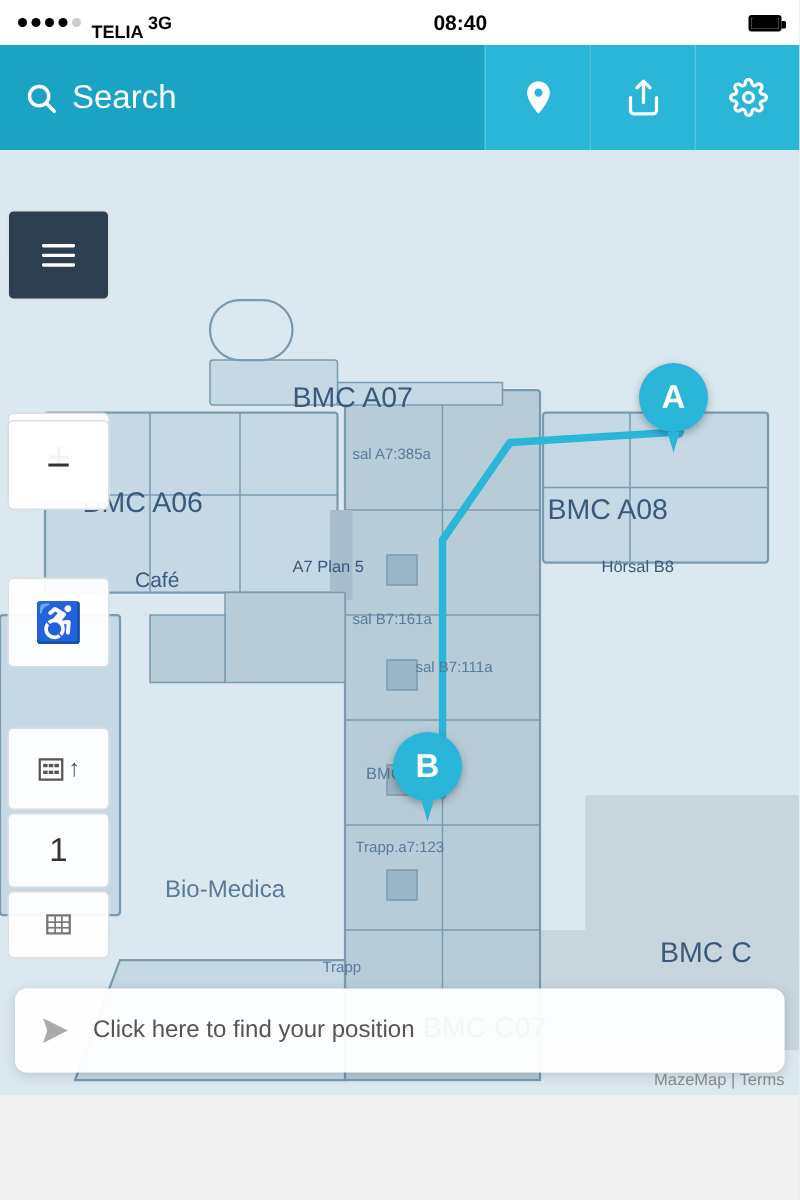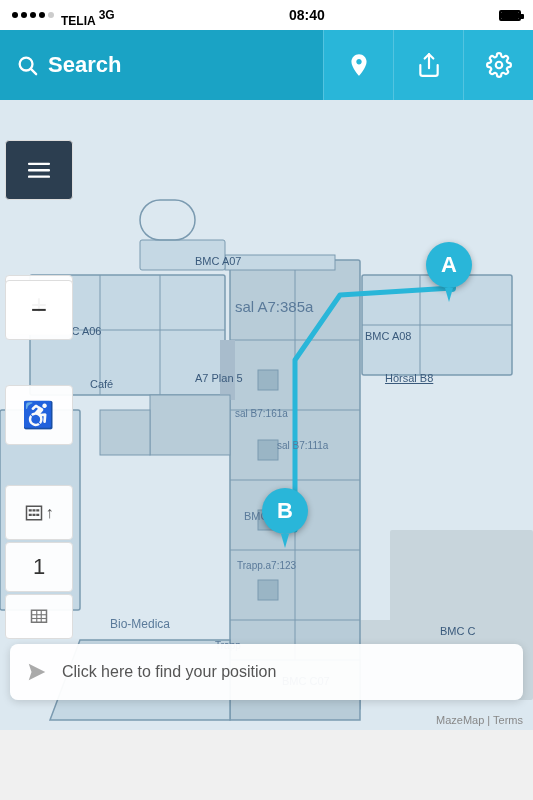--- a/index.html
+++ b/index.html
@@ -23,21 +23,21 @@
 
     
     #header {
       width: 100%; height: 70px; background: #29b6d9;
       display: flex; align-items: stretch;
     }
     #search-bar {
       flex: 1; background: #1aa3c5; display: flex; align-items: center;
       padding: 0 16px; gap: 10px; cursor: pointer;
     }
-    #search-bar span { color: #fff; font-size: 22px; font-weight: 700; }
+    #search-bar span { color: #fff; font-size: 22px; font-weight: 400; }
     .header-btn {
       width: 70px; display: flex; align-items: center; justify-content: center;
       color: #fff; font-size: 26px; cursor: pointer; border-left: 1px solid rgba(255,255,255,0.2);
     }
 
     
     #map-area {
       width: 100%; height: 630px; position: relative; overflow: hidden;
       background: #e8eef2;
     }
@@ -48,21 +48,21 @@
       width: 68px; height: 60px; background: rgba(255,255,255,0.95);
       border: 1px solid #ddd; display: flex; align-items: center; justify-content: center;
       font-size: 22px; cursor: pointer; color: #444; margin-bottom: 2px;
       border-radius: 4px;
     }
     #menu-btn { margin-top: 20px; background: #2c3e50; color: #fff; border-radius: 4px; }
     #zoom-in { margin-top: 60px; }
 
     
     .map-label {
-      position: absolute; font-size: 11px; color: #3a5a7c; font-weight: 500;
+      position: absolute; font-size: 19px; color: #3a5a7c; font-weight: 500;
     }
 
     
     .pin-a, .pin-b {
       position: absolute;
       display: flex; flex-direction: column; align-items: center;
     }
     .pin-circle {
       width: 46px; height: 46px; border-radius: 50%;
       background: #29b6d9; color: #fff;
@@ -74,21 +74,21 @@
       width: 8px; height: 14px;
       background: #29b6d9;
       clip-path: polygon(0 0, 100% 0, 50% 100%);
     }
 
     
     #route-line { position: absolute; top: 0; left: 0; width: 100%; height: 100%; pointer-events: none; }
 
     
     #bottom-bar {
-      position: absolute; bottom: 30px; left: 10px; right: 10px;
+      position: absolute; bottom: 15px; left: 10px; right: 10px;
       height: 56px; background: rgba(255,255,255,0.95);
       border-radius: 8px; display: flex; align-items: center;
       padding: 0 16px; gap: 14px; cursor: pointer;
       box-shadow: 0 2px 8px rgba(0,0,0,0.15);
     }
     #bottom-bar span { font-size: 16px; color: #555; }
 
     
     #attribution {
       position: absolute; bottom: 4px; right: 10px;
@@ -197,28 +197,28 @@
   <svg id="route-line" viewBox="0 0 533 630" xmlns="http://www.w3.org/2000/svg">
 
     <polyline points="452,188 340,195 295,260 295,430" fill="none" stroke="#29b6d9" stroke-width="5" stroke-linecap="round" stroke-linejoin="round"></polyline>
 
     <circle cx="452" cy="188" r="4" fill="#29b6d9"></circle>
   </svg>
 
   <div class="map-label" style="left:195px;top:155px;">BMC A07</div>
   <div class="map-label" style="left:55px;top:225px;">BMC A06</div>
   <div class="map-label" style="left:365px;top:230px;">BMC A08</div>
-  <div class="map-label" style="left:90px;top:278px;font-size:11px;">Café</div>
-  <div class="map-label" style="left:110px;top:485px;font-size:12px;color:#5a7a9a;margin-top:32px;">Bio-Medica</div>
+  <div class="map-label" style="left:90px;top:278px;font-size:14px;">Café</div>
+  <div class="map-label" style="left:110px;top:485px;font-size:16px;color:#5a7a9a;">Bio-Medica</div>
   <div class="map-label" style="left:282px;top:575px;">BMC C07</div>
   <div class="map-label" style="left:440px;top:525px;">BMC C</div>
-  <div class="map-label" style="left:385px;top:272px;font-size:11px;text-decoration:underline;">Hörsal B8</div>
+  <div class="map-label" style="left:401px;top:272px;font-size:11px;">Hörsal B8</div>
   <div class="map-label" style="left:195px;top:272px;font-size:11px;">A7 Plan 5</div>
 
-  <div class="map-label" style="left:235px;top:198px;font-size:15px;color:#5a7a9a;">sal A7:385a</div>
+  <div class="map-label" style="left:235px;top:198px;font-size:10px;color:#5a7a9a;">sal A7:385a</div>
   <div class="map-label" style="left:235px;top:308px;font-size:10px;color:#5a7a9a;">sal B7:161a</div>
   <div class="map-label" style="left:235px;top:340px;font-size:10px;color:#5a7a9a;margin-left:42px;">sal B7:111a</div>
   <div class="map-label" style="left:244px;top:410px;font-size:11px;color:#5a7a9a;">BMC</div>
   <div class="map-label" style="left:237px;top:460px;font-size:10px;color:#5a7a9a;">Trapp.a7:123</div>
   <div class="map-label" style="left:215px;top:540px;font-size:10px;color:#5a7a9a;">Trapp</div>
 
   <div class="pin-a" style="position:absolute;left:426px;top:142px;align-items:center;">
     <div class="pin-circle">A</div>
     <div class="pin-tail"></div>
   </div>

